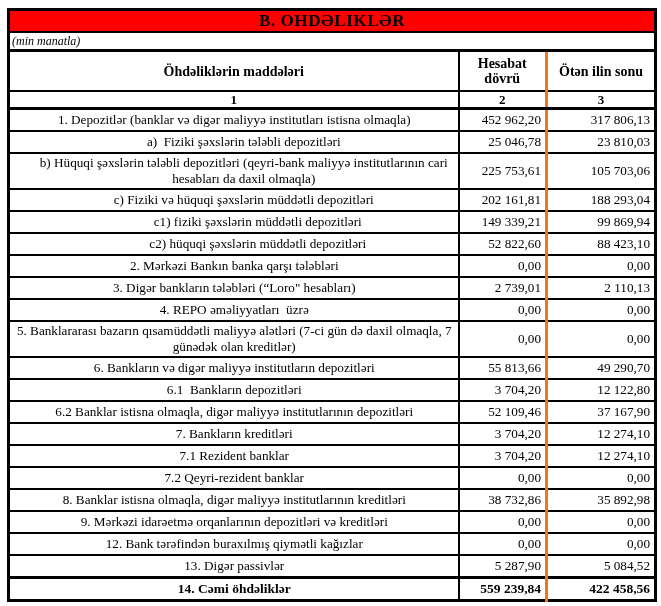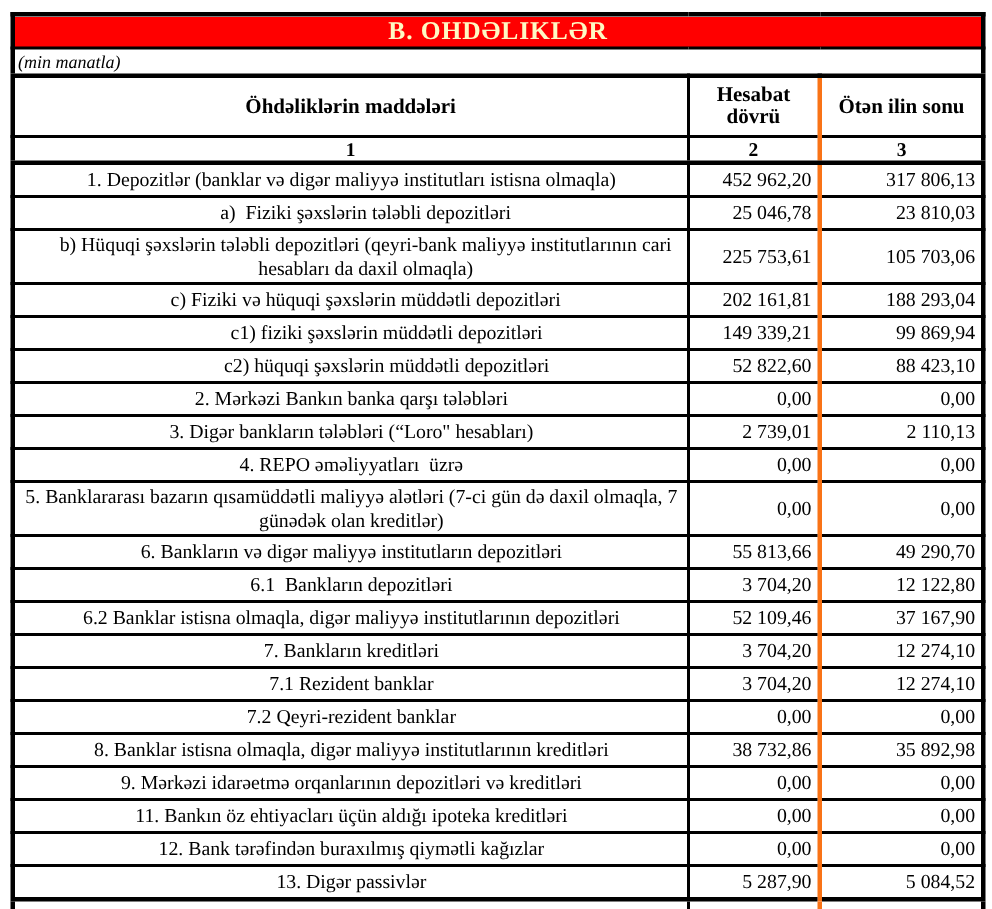--- a/index.html
+++ b/index.html
@@ -95,21 +95,21 @@
 
 <div class="page">
   <table class="tbl">
     <colgroup>
       <col style="width:450px">
       <col style="width:88px">
       <col style="width:109px">
     </colgroup>
     <thead>
       <tr>
-        <td colspan="3" class="title-band" id="title-band" style="background: rgb(255, 0, 0); color: #fef9c3; text-align: center;">B. OHDƏLIKLƏR</td>
+        <td colspan="3" class="title-band" id="title-band" style="background: rgb(255, 0, 0); color: #000000; text-align: center;">B. OHDƏLIKLƏR</td>
       </tr>
       <tr>
         <td colspan="3" class="unit-note">(min manatla)</td>
       </tr>
       <tr class="hdr">
         <td>Öhdəliklərin maddələri</td>
         <td>Hesabat dövrü</td>
         <td class="c3">Ötən ilin sonu</td>
       </tr>
       <tr class="colnums">
@@ -199,25 +199,20 @@
           <td class="num">0,00</td>
           <td class="num c3">0,00</td>
         </tr>
         <tr>
           <td class="lbl">8. Banklar istisna olmaqla, digər maliyyə institutlarının kreditləri</td>
           <td class="num">38 732,86</td>
           <td class="num c3">35 892,98</td>
         </tr>
         <tr>
           <td class="lbl">9. Mərkəzi idarəetmə orqanlarının depozitləri və kreditləri</td>
-          <td class="num">0,00</td>
-          <td class="num c3">0,00</td>
-        </tr>
-        <tr>
-          <td class="lbl">11. Bankın öz ehtiyacları üçün aldığı ipoteka kreditləri</td>
           <td class="num">0,00</td>
           <td class="num c3">0,00</td>
         </tr>
         <tr>
           <td class="lbl">12. Bank tərəfindən buraxılmış qiymətli kağızlar</td>
           <td class="num">0,00</td>
           <td class="num c3">0,00</td>
         </tr>
         <tr>
           <td class="lbl">13. Digər passivlər</td>

